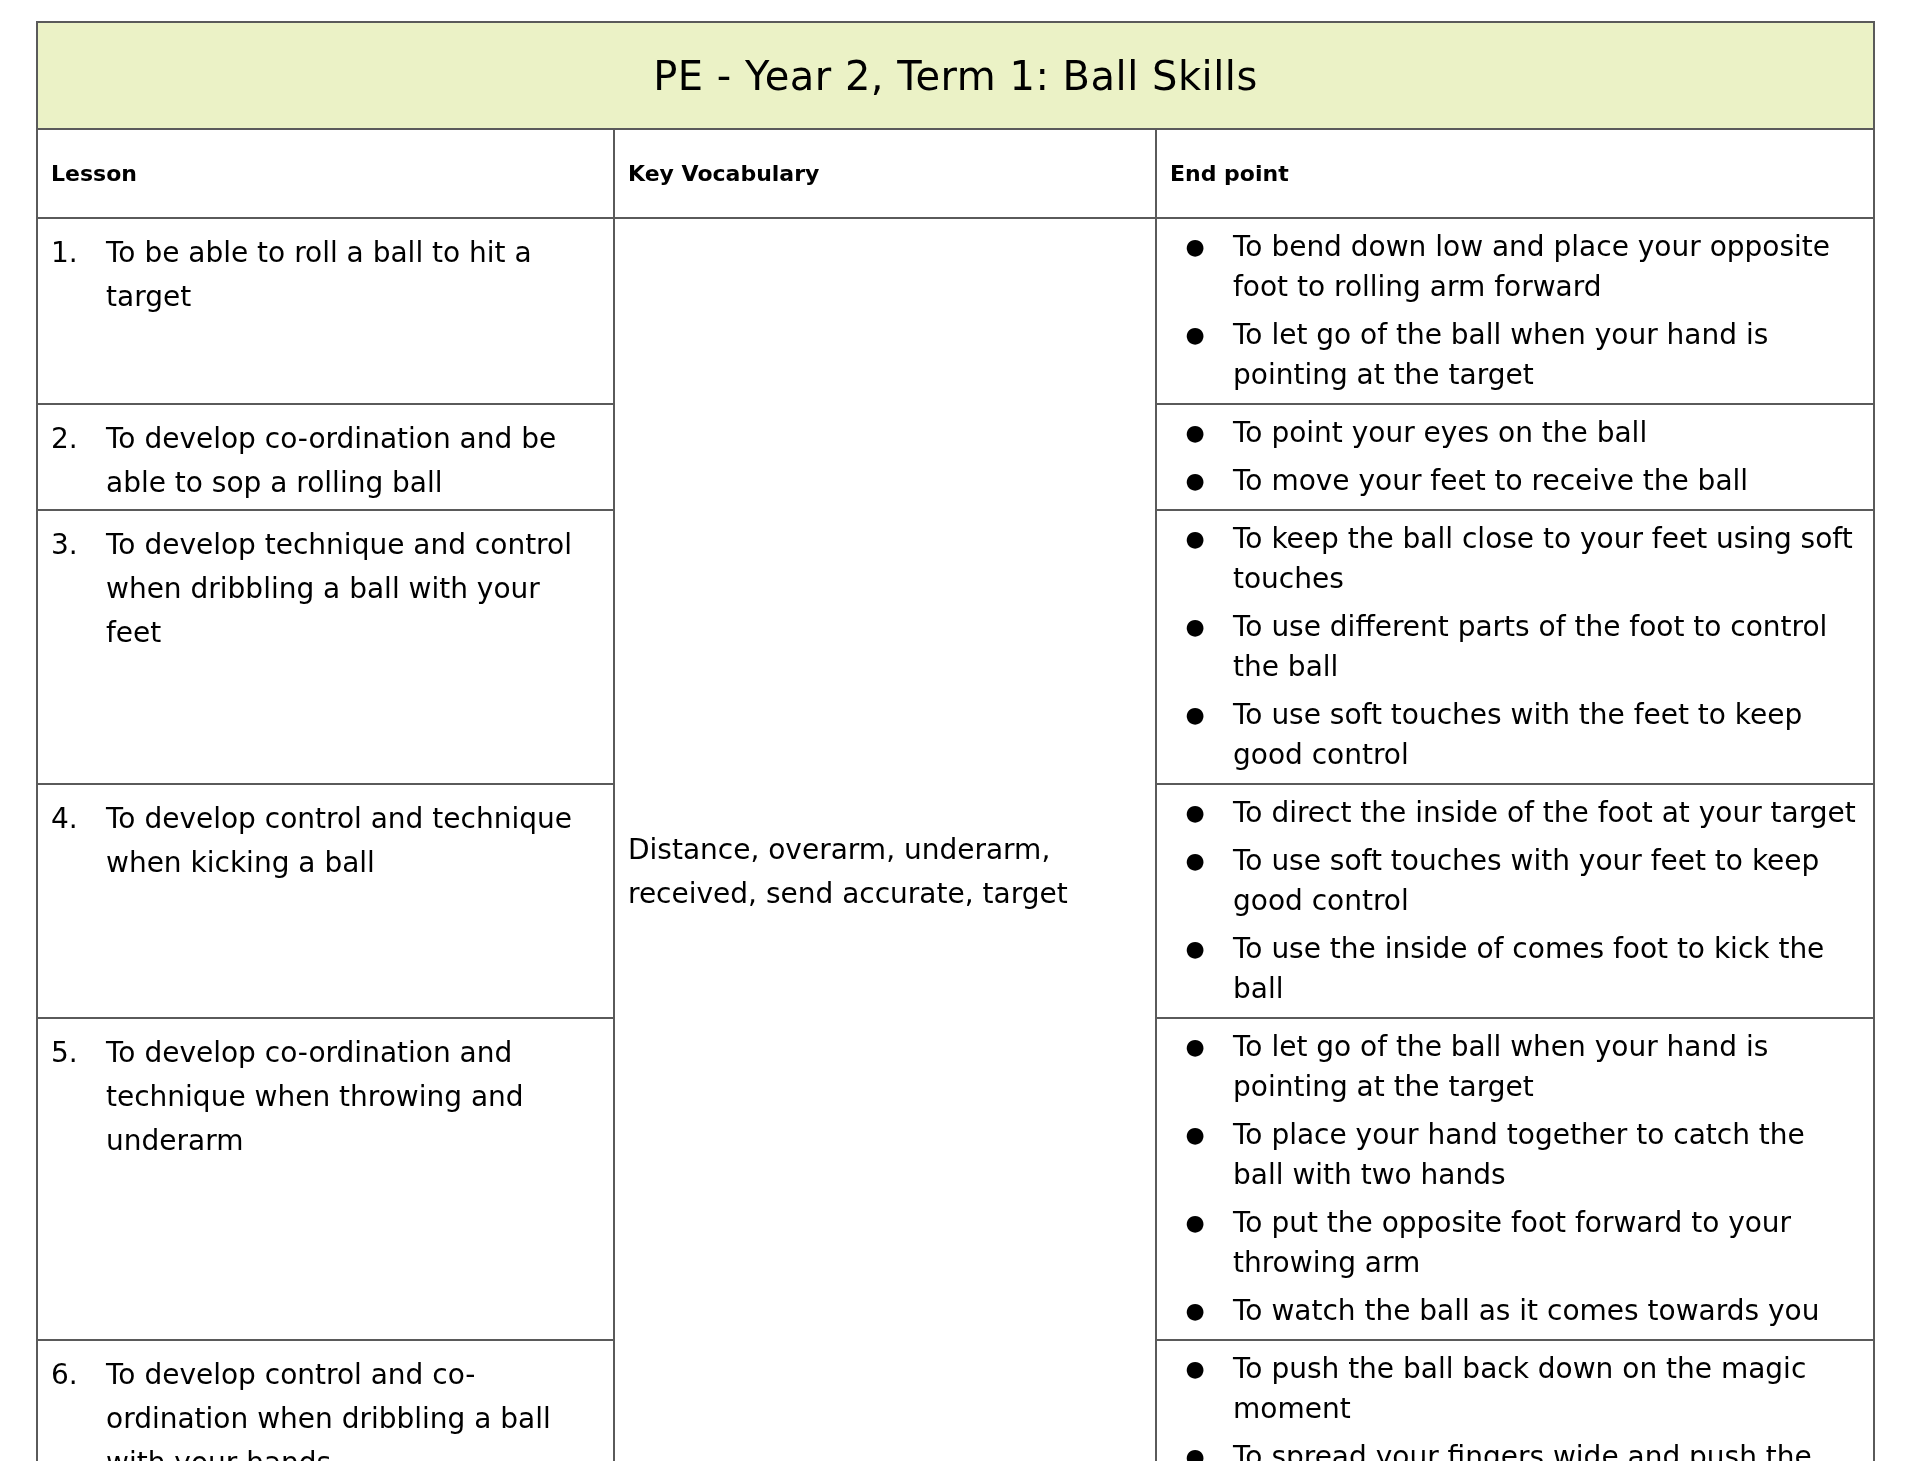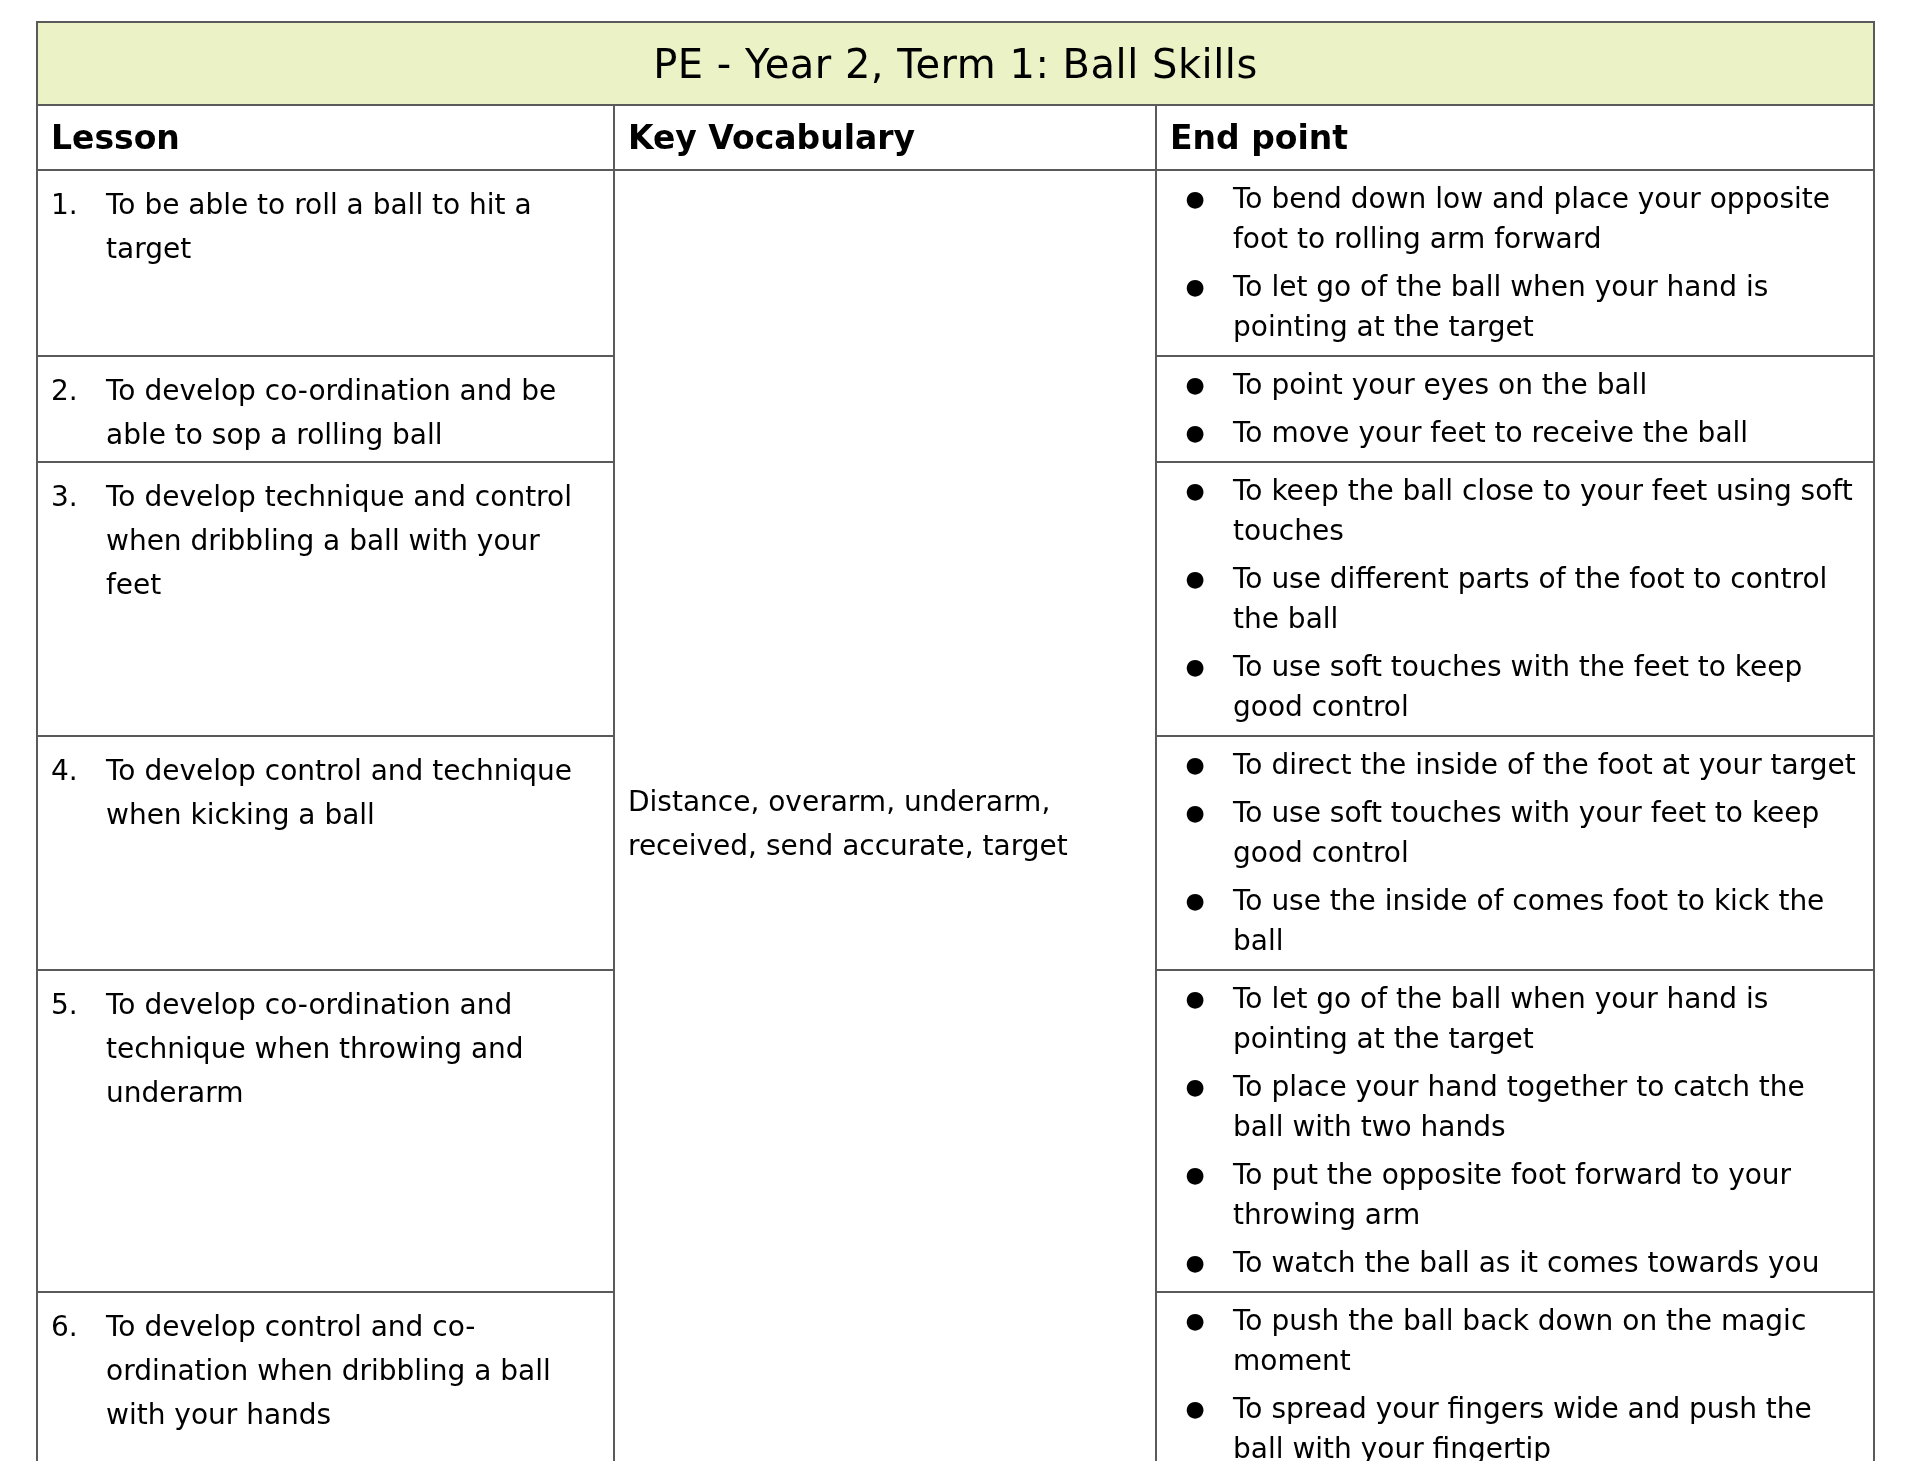--- a/index.html
+++ b/index.html
@@ -1,23 +1,23 @@
 <!DOCTYPE html>
 <html><head>
 <meta charset="utf-8">
 <style>
   html, body { margin: 0; padding: 0; background: #ffffff; }
   body { width: 1920px; height: 1461px; position: relative; overflow: hidden;
          font-family: "DejaVu Sans", sans-serif; color: #000; }
   .doc { position: absolute; left: 36px; top: 21px; width: 1837px; }
   table { border-collapse: collapse; width: 1837px; table-layout: fixed; }
-  td, th { border: 2px solid #5a5a5a; vertical-align: top; padding: 4px; }
+  td, th { border: 2px solid #5a5a5a; vertical-align: top; padding: 16px; }
   .title-cell { background: #ebf2c6; height: 73px; text-align: center; vertical-align: middle;
                 font-size: 40px; font-weight: normal; letter-spacing: 0.5px; }
-  .hdr { height: 55px; text-align: left; vertical-align: middle; font-size: 33px; font-weight: bold;
+  .hdr { height: 55px; text-align: left; vertical-align: middle; font-size: 22px; font-weight: bold;
          padding-left: 13px; }
   .lesson { font-size: 28px; line-height: 44px; padding: 12px 10px 0 13px; }
   .lesson .row { display: flex; }
   .lesson .num { width: 55px; flex: 0 0 55px; }
   .lesson .txt { flex: 1; }
   .vocab { vertical-align: middle; font-size: 28px; line-height: 44px; padding: 0 13px; margin-top: 12px; }
   .end { padding: 8px 10px 0 0; font-size: 28px; line-height: 40px; }
   .end ul { list-style: none; margin: 0; padding: 0; }
   .end li { display: flex; margin-bottom: 8px; }
   .end .bullet { width: 76px; flex: 0 0 76px; text-align: center; font-size: 22px; }

